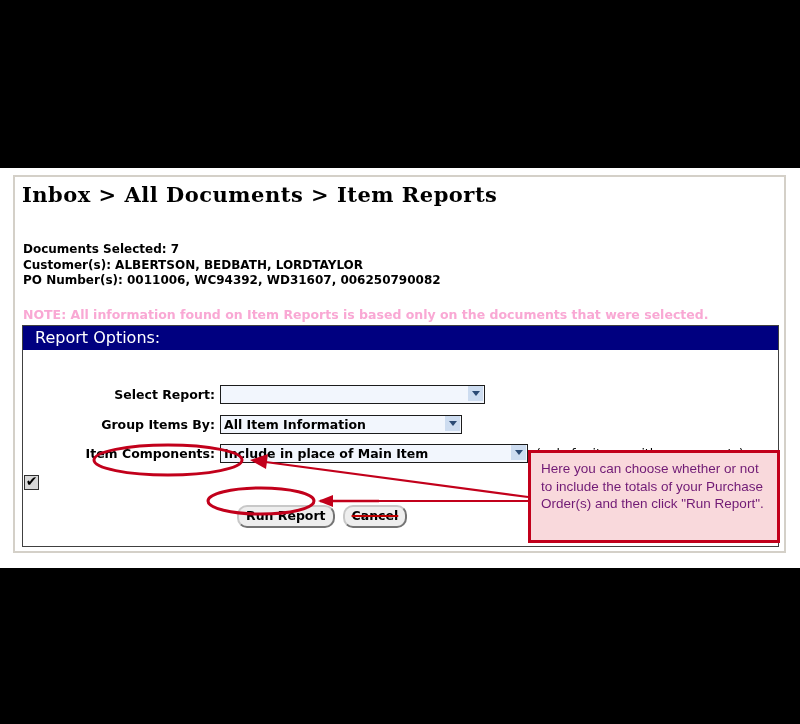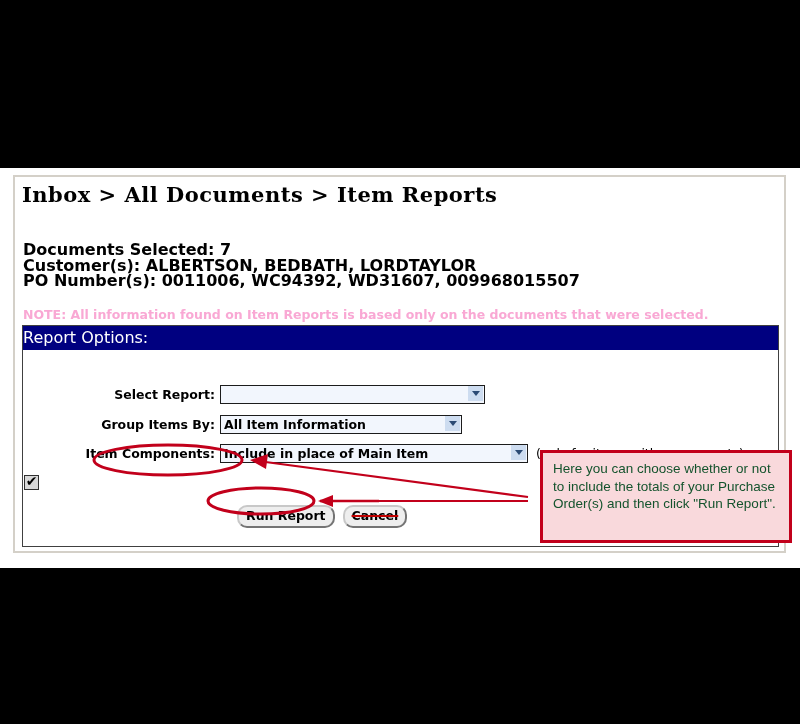--- a/index.html
+++ b/index.html
@@ -64,21 +64,21 @@
     line-height: 26px;
     margin: 0;
     padding: 0;
     white-space: nowrap;
   }
 
   .meta-block {
     position: absolute;
     left: 1px;
     top: 60px;
-    font-size: 16px;
+    font-size: 12px;
     font-weight: bold;
     color: #000000;
     line-height: 15.5px;
   }
   .meta-line { white-space: nowrap; }
 
   .note-line {
     position: absolute;
     left: 1px;
     top: 125px;
@@ -95,21 +95,21 @@
     top: 143px;
     width: 757px;
     border: 1px solid #404040;
     box-sizing: border-box;
     background: #ffffff;
   }
   #optbar {
     background: #000080;
     color: #ffffff;
     font-size: 16px;
-    padding: 2px 0 3px 0;
+    padding: 2px 0 3px 12px;
     line-height: 19px;
     font-family: "DejaVu Sans", sans-serif;
   }
   #optbody {
     height: 196px;
     position: relative;
     background: #ffffff;
   }
 
   
@@ -242,41 +242,40 @@
     top: 450px;
     width: 252px;
     height: 93px;
     background: #f9d9dc;
     border: 3px solid #c2001b;
     box-sizing: border-box;
     padding: 7px 6px 0 10px;
     font-family: "Liberation Sans", sans-serif;
     font-size: 13.5px;
     line-height: 17.5px;
-    color: #14532d;
-    margin-left: 12px;
+    color: #701a75;
   }
 </style>
 </head>
 <body>
 
 <div id="screen">
 
   <div id="whiteband"></div>
 
   <div id="pageframe"></div>
 
   <div id="content">
 
     <h1 class="page-title">Inbox &gt; All Documents &gt; Item Reports</h1>
 
     <div class="meta-block">
       <div class="meta-line">Documents Selected: 7</div>
       <div class="meta-line">Customer(s): ALBERTSON, BEDBATH, LORDTAYLOR</div>
-      <div class="meta-line">PO Number(s): 0011006, WC94392, WD31607, 009968015507</div>
+      <div class="meta-line">PO Number(s): 0011006, WC94392, WD31607, 006250790082</div>
     </div>
 
     <div class="note-line">NOTE: All information found on Item Reports is based only on the documents that were selected.</div>
 
     <div id="optpanel">
 
       <div id="optbar">Report Options:</div>
 
       <div id="optbody">
 

